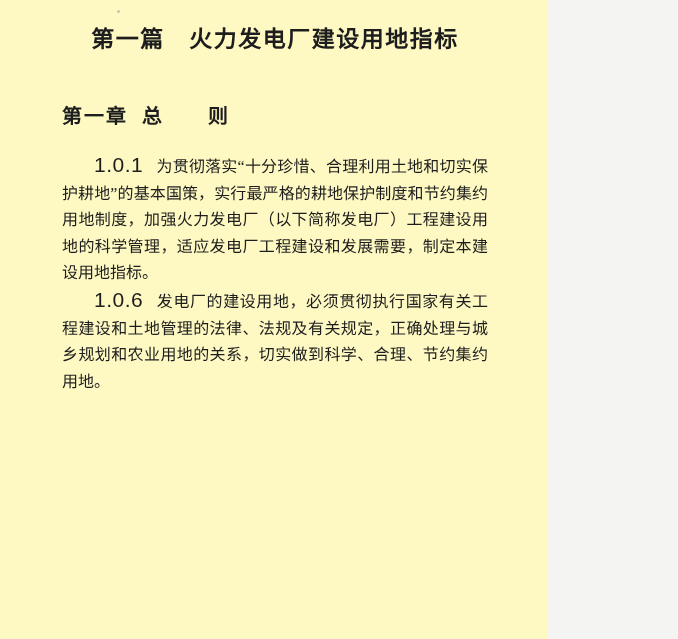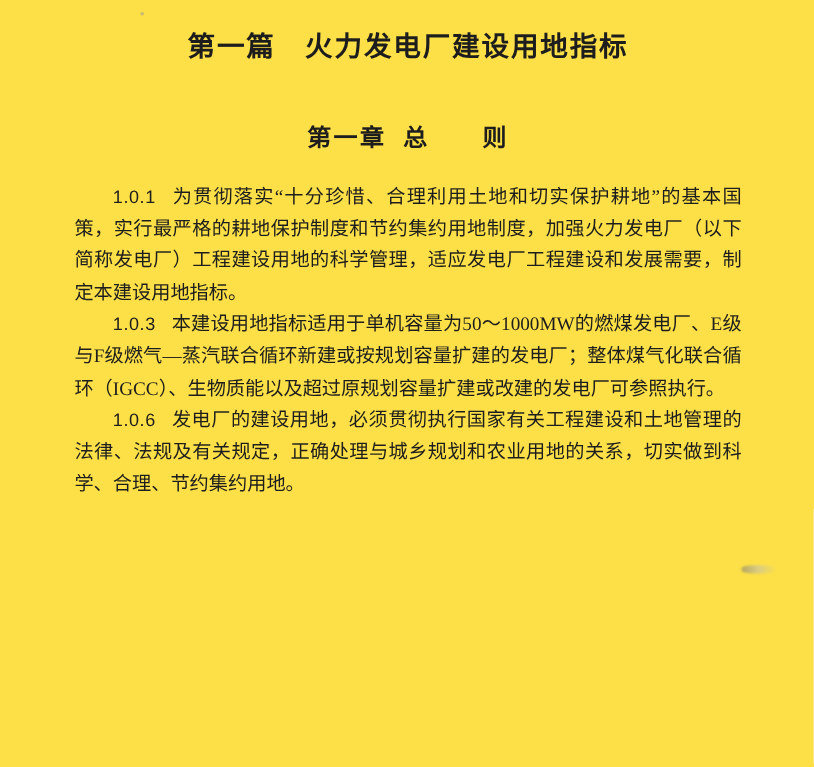--- a/index.html
+++ b/index.html
@@ -3,59 +3,58 @@
 <meta charset="utf-8">
 <style>
   html, body { margin: 0; padding: 0; }
   body {
     width: 678px; height: 639px;
     background: #f4f4f2;
     font-family: "Liberation Serif", serif;
   }
   .page {
     position: relative;
-    width: 678px; height: 639px;
-    background: #fde047;
+    width: 548px; height: 639px;
+    background: #fef9c3;
     overflow: hidden;
     color: #1d1d1d;
     box-sizing: border-box;
   }
   .content {
     padding: 25px 60px 0 62px;
   }
   .part-title {
     text-align: center;
     font-size: 23px;
     font-weight: bold;
     letter-spacing: 1.5px;
     line-height: 30px;
     white-space: pre;
   }
   .chapter-title {
-    text-align: center;
     font-size: 20px;
     font-weight: bold;
     letter-spacing: 2px;
     margin-top: 48px;
     line-height: 26px;
     white-space: pre;
   }
   .clauses {
     margin-top: 23px;
     font-size: 16px;
     line-height: 26.6px;
     text-align: justify;
   }
   p.clause {
     margin: 0;
     text-indent: 2em;
   }
   .clause-num {
     font-family: "Liberation Sans", sans-serif;
-    font-size: 15px;
+    font-size: 21px;
     letter-spacing: 0.5px;
     padding-right: 13px;
   }
   
   .smudge {
     position: absolute;
     left: 618px; top: 471px;
     width: 30px; height: 7px;
     background: linear-gradient(90deg, #6f6f74, #b9b9bd 45%, rgba(200,200,205,0));
     opacity: 0.5;
@@ -84,23 +83,20 @@
 
     <div class="chapter-title">第一章  总　　则</div>
 
     <div class="clauses">
 
       <p class="clause">
         <span class="clause-num">1.0.1</span><span>为贯彻落实“十分珍惜、合理利用土地和切实保护耕地”的基本国策，实行最严格的耕地保护制度和节约集约用地制度，加强火力发电厂（以下简称发电厂）工程建设用地的科学管理，适应发电厂工程建设和发展需要，制定本建设用地指标。</span>
       </p>
 
 
-      <p class="clause">
-        <span class="clause-num">1.0.3</span><span>本建设用地指标适用于单机容量为50～1000MW的燃煤发电厂、E级与F级燃气—蒸汽联合循环新建或按规划容量扩建的发电厂；整体煤气化联合循环（IGCC）、生物质能以及超过原规划容量扩建或改建的发电厂可参照执行。</span>
-      </p>
 
 
 
       <p class="clause">
         <span class="clause-num">1.0.6</span><span>发电厂的建设用地，必须贯彻执行国家有关工程建设和土地管理的法律、法规及有关规定，正确处理与城乡规划和农业用地的关系，切实做到科学、合理、节约集约用地。</span>
       </p>
 
     </div>
   </div>
 </div>

